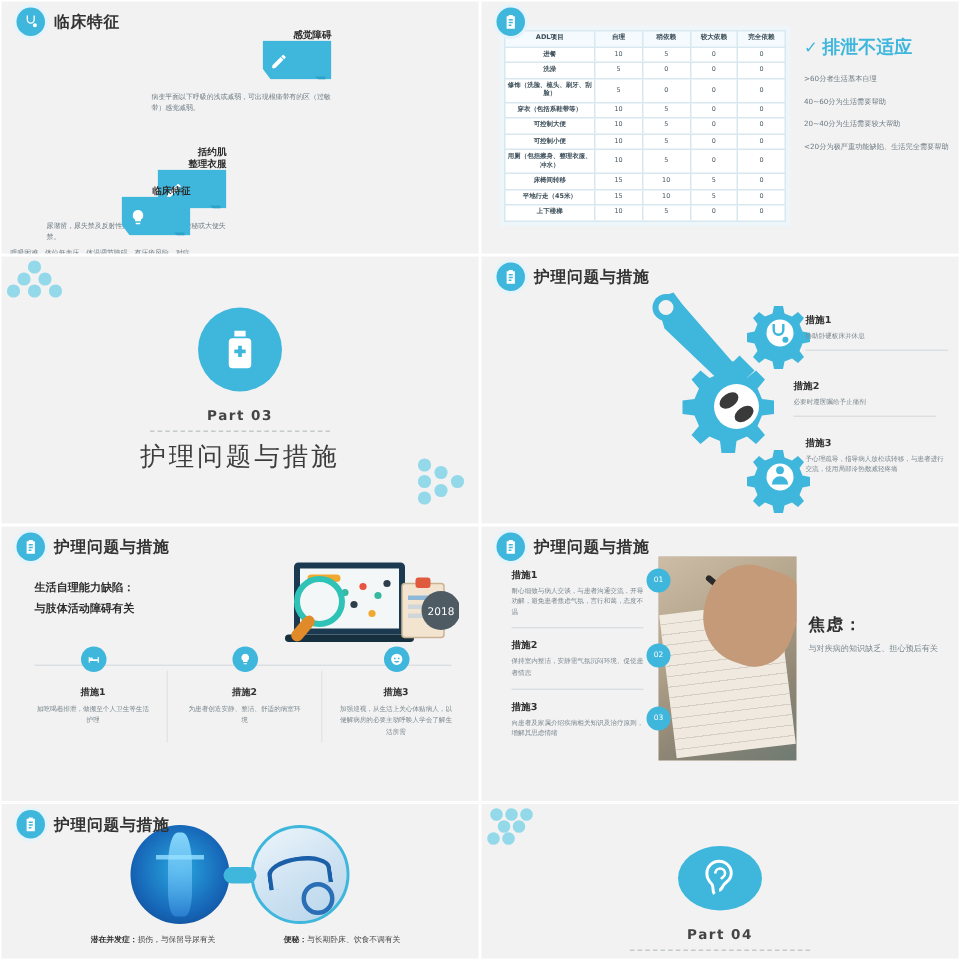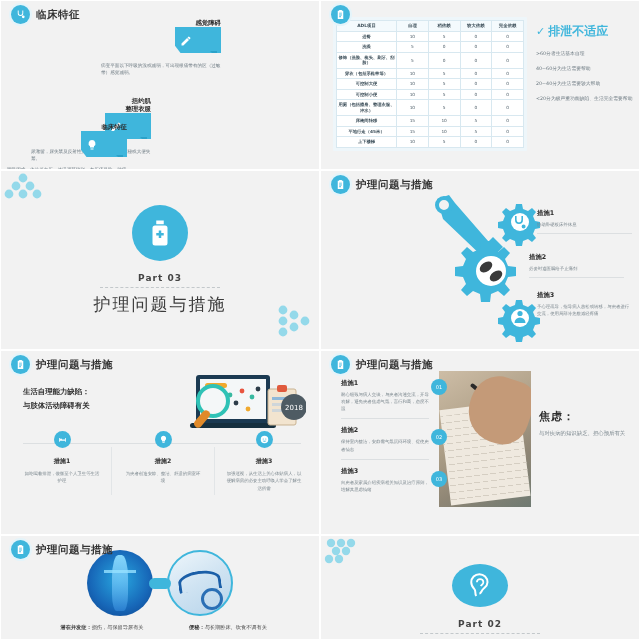--- a/index.html
+++ b/index.html
@@ -516,18 +516,18 @@
           </g>
       </svg>
     </div>
     <div class="cover" style="justify-content:flex-start;padding-top:28px;">
       <div class="cover-circle">
         <svg viewBox="0 0 24 24">
             <path fill="none" stroke="#ffffff" stroke-width="1.6" d="M9 20c-1.5-2 0-4-1.5-5.5S5 11 5 9a6.5 6.5 0 0 1 13 0c0 3-2 4-3.5 5.5S13 18 11.5 18"></path>
             <path fill="none" stroke="#ffffff" stroke-width="1.4" d="M9.5 9a2.6 2.6 0 0 1 5.2 0c0 1.6-1.4 2-2.2 3"></path>
           </svg>
       </div>
-      <div class="cover-part">Part 02</div>
+      <div class="cover-part">Part 04</div>
       <div class="cover-rule"></div>
     </div>
   </div>
 
 </div>
 
 </body></html>

